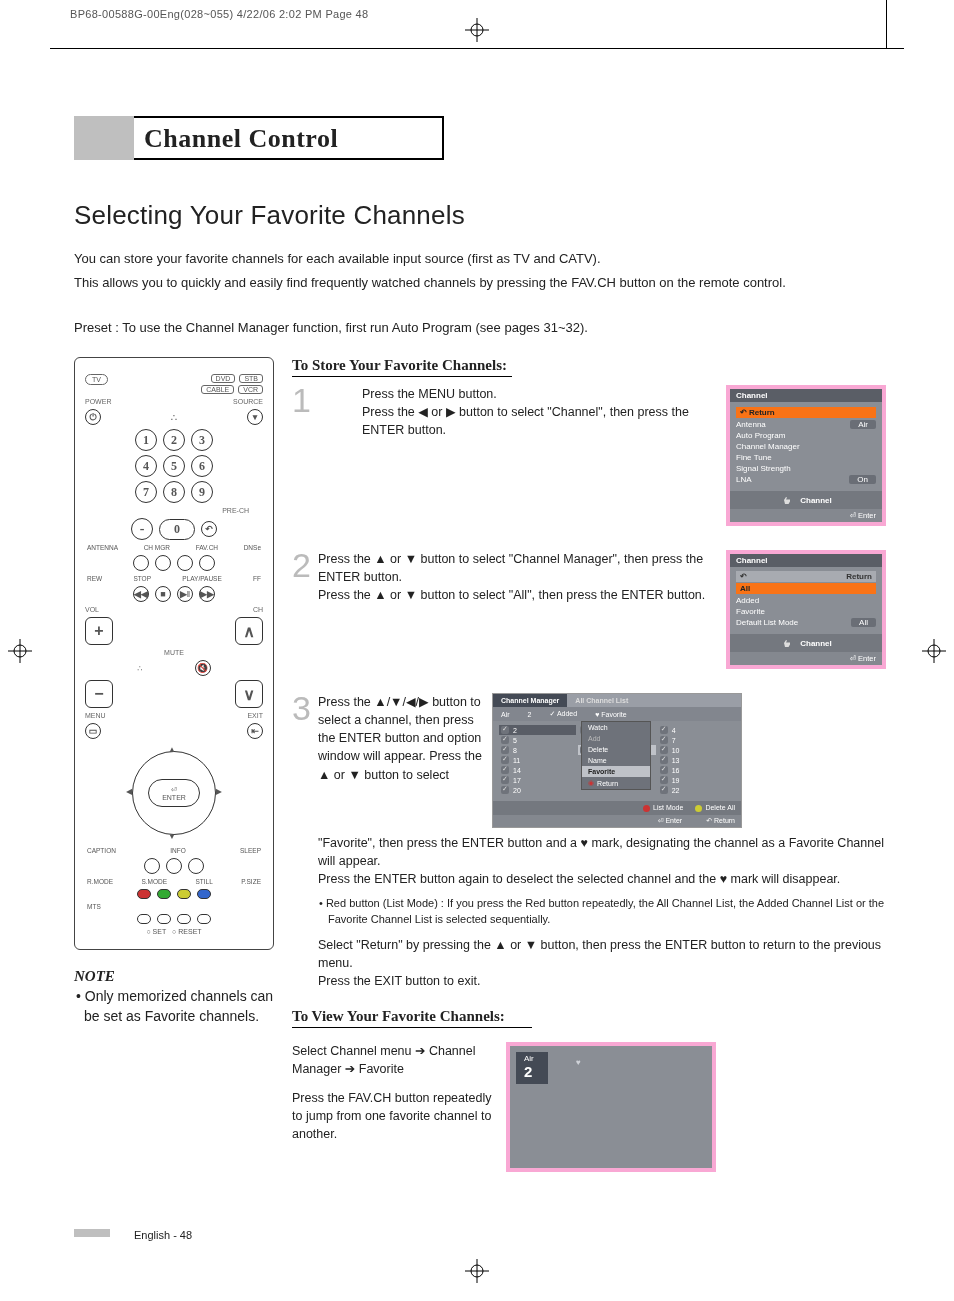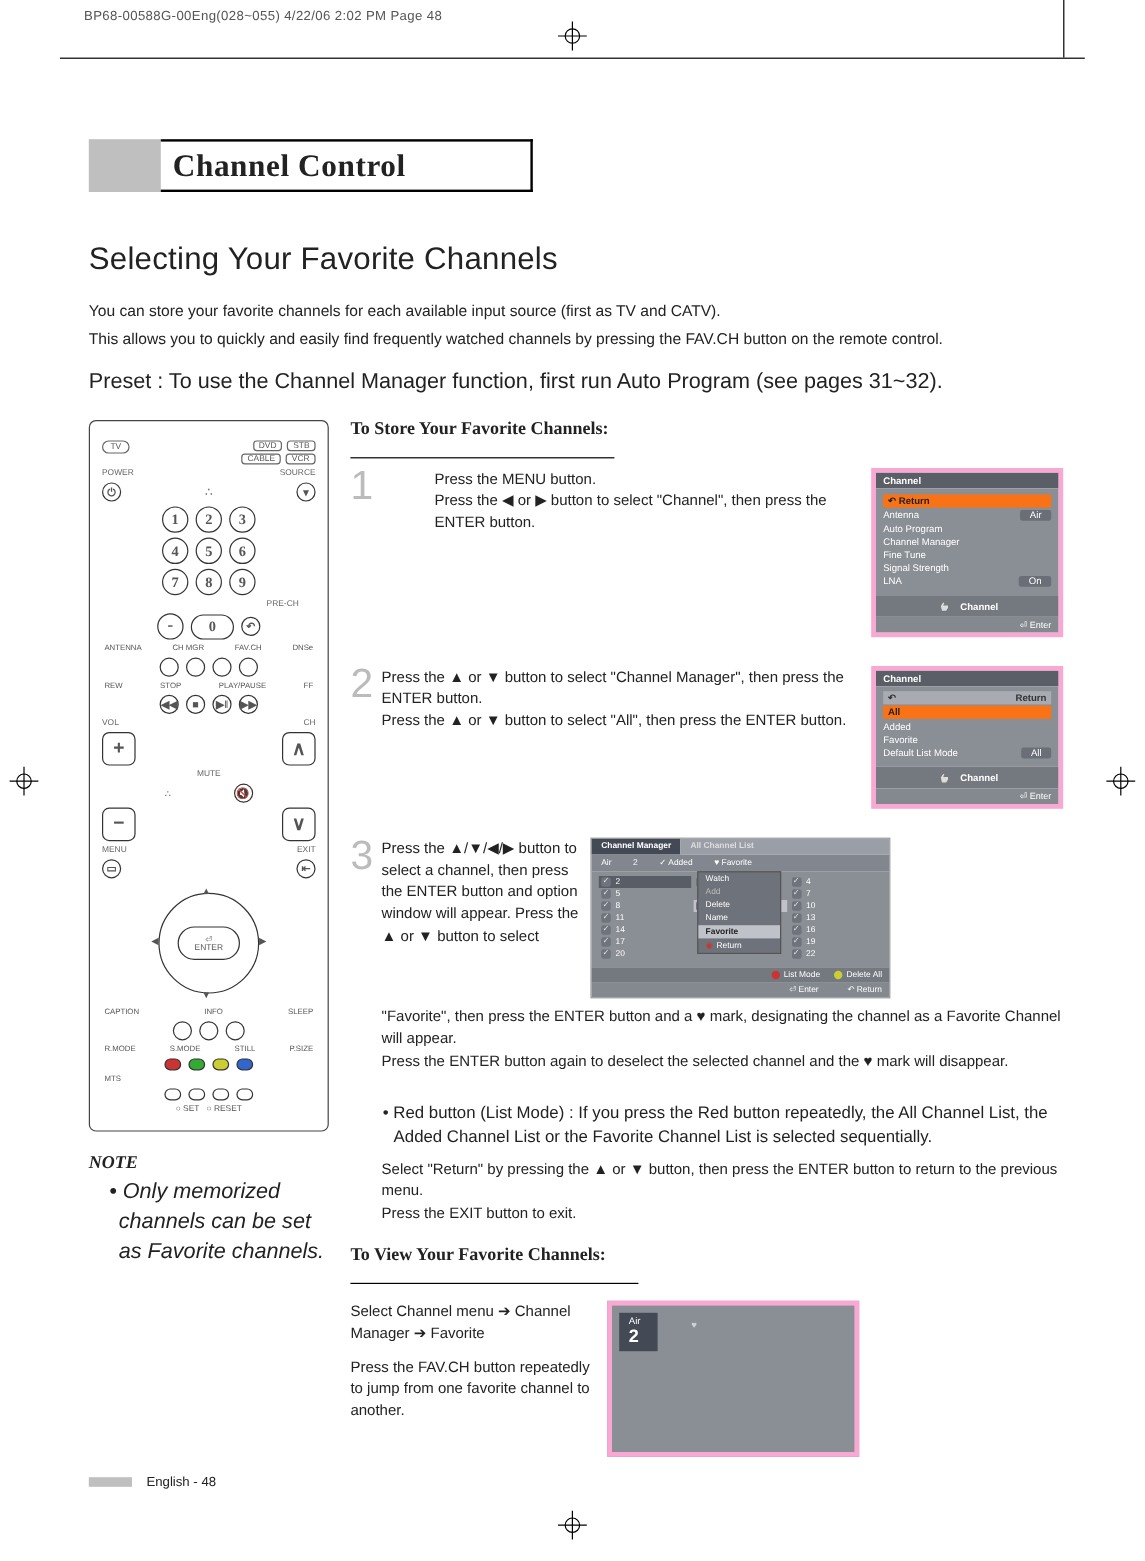--- a/index.html
+++ b/index.html
@@ -15,21 +15,21 @@
 
   .content { position:absolute; top:58px; left:74px; right:68px; bottom:60px; }
 
   .title-bar { display:flex; align-items:stretch; margin-top:58px; }
   .title-grey { width:60px; background:#bfbfbf; }
   .title-box { border:2px solid #000; border-left:none; padding:6px 12px 4px 10px; font-family: Georgia, "Times New Roman", serif; font-weight:bold; font-size:26px; letter-spacing:0.5px; flex: 0 0 auto; width: 310px; }
   
   .section-title { font-family: "Helvetica Neue", Arial, sans-serif; font-weight:300; font-size:26px; margin-top:40px; letter-spacing:0.2px; }
   .intro { margin-top:18px; font-size:13px; line-height:1.5; }
   .intro p { margin-bottom:4px; }
-  .preset { margin-top:15px; font-size:18px; }
+  .preset { margin-top:28px; font-size:13px; }
 
   .main-cols { display:flex; margin-top:22px; gap:18px; }
   .left-col { width:200px; flex:none; }
   .right-col { flex:1; }
 
   
   .remote { border:1px solid #444; border-radius:6px; padding:12px 10px 14px 10px; font-size:8px; color:#555; }
   .remote .row { display:flex; justify-content:center; gap:6px; margin:4px 0; align-items:center; }
   .rlabel { font-size:7px; color:#666; width:100%; display:flex; justify-content:space-between; }
   .pill { border:1px solid #666; border-radius:3px; padding:0 4px; font-size:7px; }
@@ -39,23 +39,23 @@
   .bigbtn { width:28px; height:28px; border:1.5px solid #333; border-radius:6px; display:flex; align-items:center; justify-content:center; font-size:16px; font-weight:bold; }
   .dpad { position:relative; width:100px; height:100px; margin:4px auto; }
   .dpad-ring { position:absolute; inset:8px; border:1.5px solid #333; border-radius:50%; }
   .dpad-enter { position:absolute; top:36px; left:24px; width:52px; height:28px; border:1.5px solid #333; border-radius:14px; display:flex; flex-direction:column; align-items:center; justify-content:center; font-size:7px; background:#fff; }
   .tiny { font-size:7px; text-align:center; color:#555; }
   .colorrow .c { width:14px; height:10px; border:1px solid #333; border-radius:5px; }
   .labels-row { display:flex; justify-content:space-between; font-size:6.5px; color:#555; padding:0 2px; }
 
   .note-block { margin-top:18px; }
   .note-head { font-family: Georgia, serif; font-weight:bold; font-style:italic; font-size:15px; }
-  .note-body { font-style:italic; font-size:18px; line-height:1.4; margin-top:2px; padding-left:10px; text-indent:-8px;margin-left:15px; }
-
-  .sub-head { font-family: Georgia, serif; font-weight:bold; font-size:15px; border-bottom:1px solid #000; padding-bottom:14px; margin-bottom:8px; display:inline-block; min-width:220px; }
+  .note-body { font-size:14px; line-height:1.4; margin-top:2px; padding-left:10px; text-indent:-8px; }
+
+  .sub-head { font-family: Georgia, serif; font-weight:bold; font-size:15px; border-bottom:1px solid #000; padding-bottom:2px; margin-bottom:8px; display:inline-block; min-width:220px; }
   .step-row { display:flex; gap:4px; margin-bottom:24px; }
   .step-num { font-family: "Helvetica Neue", Arial, sans-serif; font-weight:200; font-size:34px; color:#bbb; line-height:0.9; width:22px; flex:none; }
   .step-text { flex:1; font-size:12.5px; line-height:1.45; }
   .step-side { flex:none; }
 
   .screen { border:4px solid #f9a8d4; font-size:8px; color:#fff; }
   .screen .sh { background:#5a5e66; padding:2px 6px; font-weight:bold; }
   .screen .sbody { background:#8a8e95; padding:4px 6px 6px 6px; }
   .screen .srow { display:flex; justify-content:space-between; align-items:center; padding:1px 0; }
   .screen .pillv { background:#6a6e76; border-radius:2px; padding:0 8px; font-size:8px; }
@@ -79,23 +79,23 @@
   .chmgr .check::after { content:"✓"; position:absolute; font-size:7px; color:#ddd; left:1px; top:-1px; }
   .chmgr .popup { position:absolute; top:0; left:88px; width:70px; background:#6e727a; border:1px solid #555; }
   .chmgr .popup div { padding:2px 6px; font-size:7px; }
   .chmgr .popup .dim { color:#bbb; }
   .chmgr .popup .hi { background:#bfc2c8; color:#222; font-weight:bold; }
   .chmgr .popup .ret { display:flex; align-items:center; gap:3px; }
   .chmgr .bot { background:#74787f; padding:3px 6px; display:flex; justify-content:flex-end; gap:12px; }
   .chmgr .bot2 { background:#84888f; padding:2px 6px; display:flex; justify-content:flex-end; gap:24px; font-size:7px; }
   .reddot { width:7px; height:7px; background:#c33; border-radius:50%; display:inline-block; margin-right:3px; vertical-align:middle;}
   .yellowdot { width:7px; height:7px; background:#cc3; border-radius:50%; display:inline-block; margin-right:3px; vertical-align:middle;}
-  .bullet { margin:24px 0 8px 10px; text-indent:-9px; font-size:14px; line-height:1.45; }
-
-  .footer { position:absolute; bottom:0; left:0; font-size:11px; display:flex; align-items:center; gap:12px; }
+  .bullet { margin:8px 0 8px 10px; text-indent:-9px; font-size:11px; line-height:1.45; }
+
+  .footer { position:absolute; bottom:0; left:0; font-size:11px; display:flex; align-items:flex-start; gap:24px; }
   .footer .bar { width:36px; height:8px; background:#bfbfbf; }
 </style>
 </head>
 <body>
 <div class="page">
 
 <div class="header-strip">BP68-00588G-00Eng(028~055)  4/22/06  2:02 PM  Page 48</div>
 <div class="vline-top"></div>
 <div class="hline-top"></div>
 

